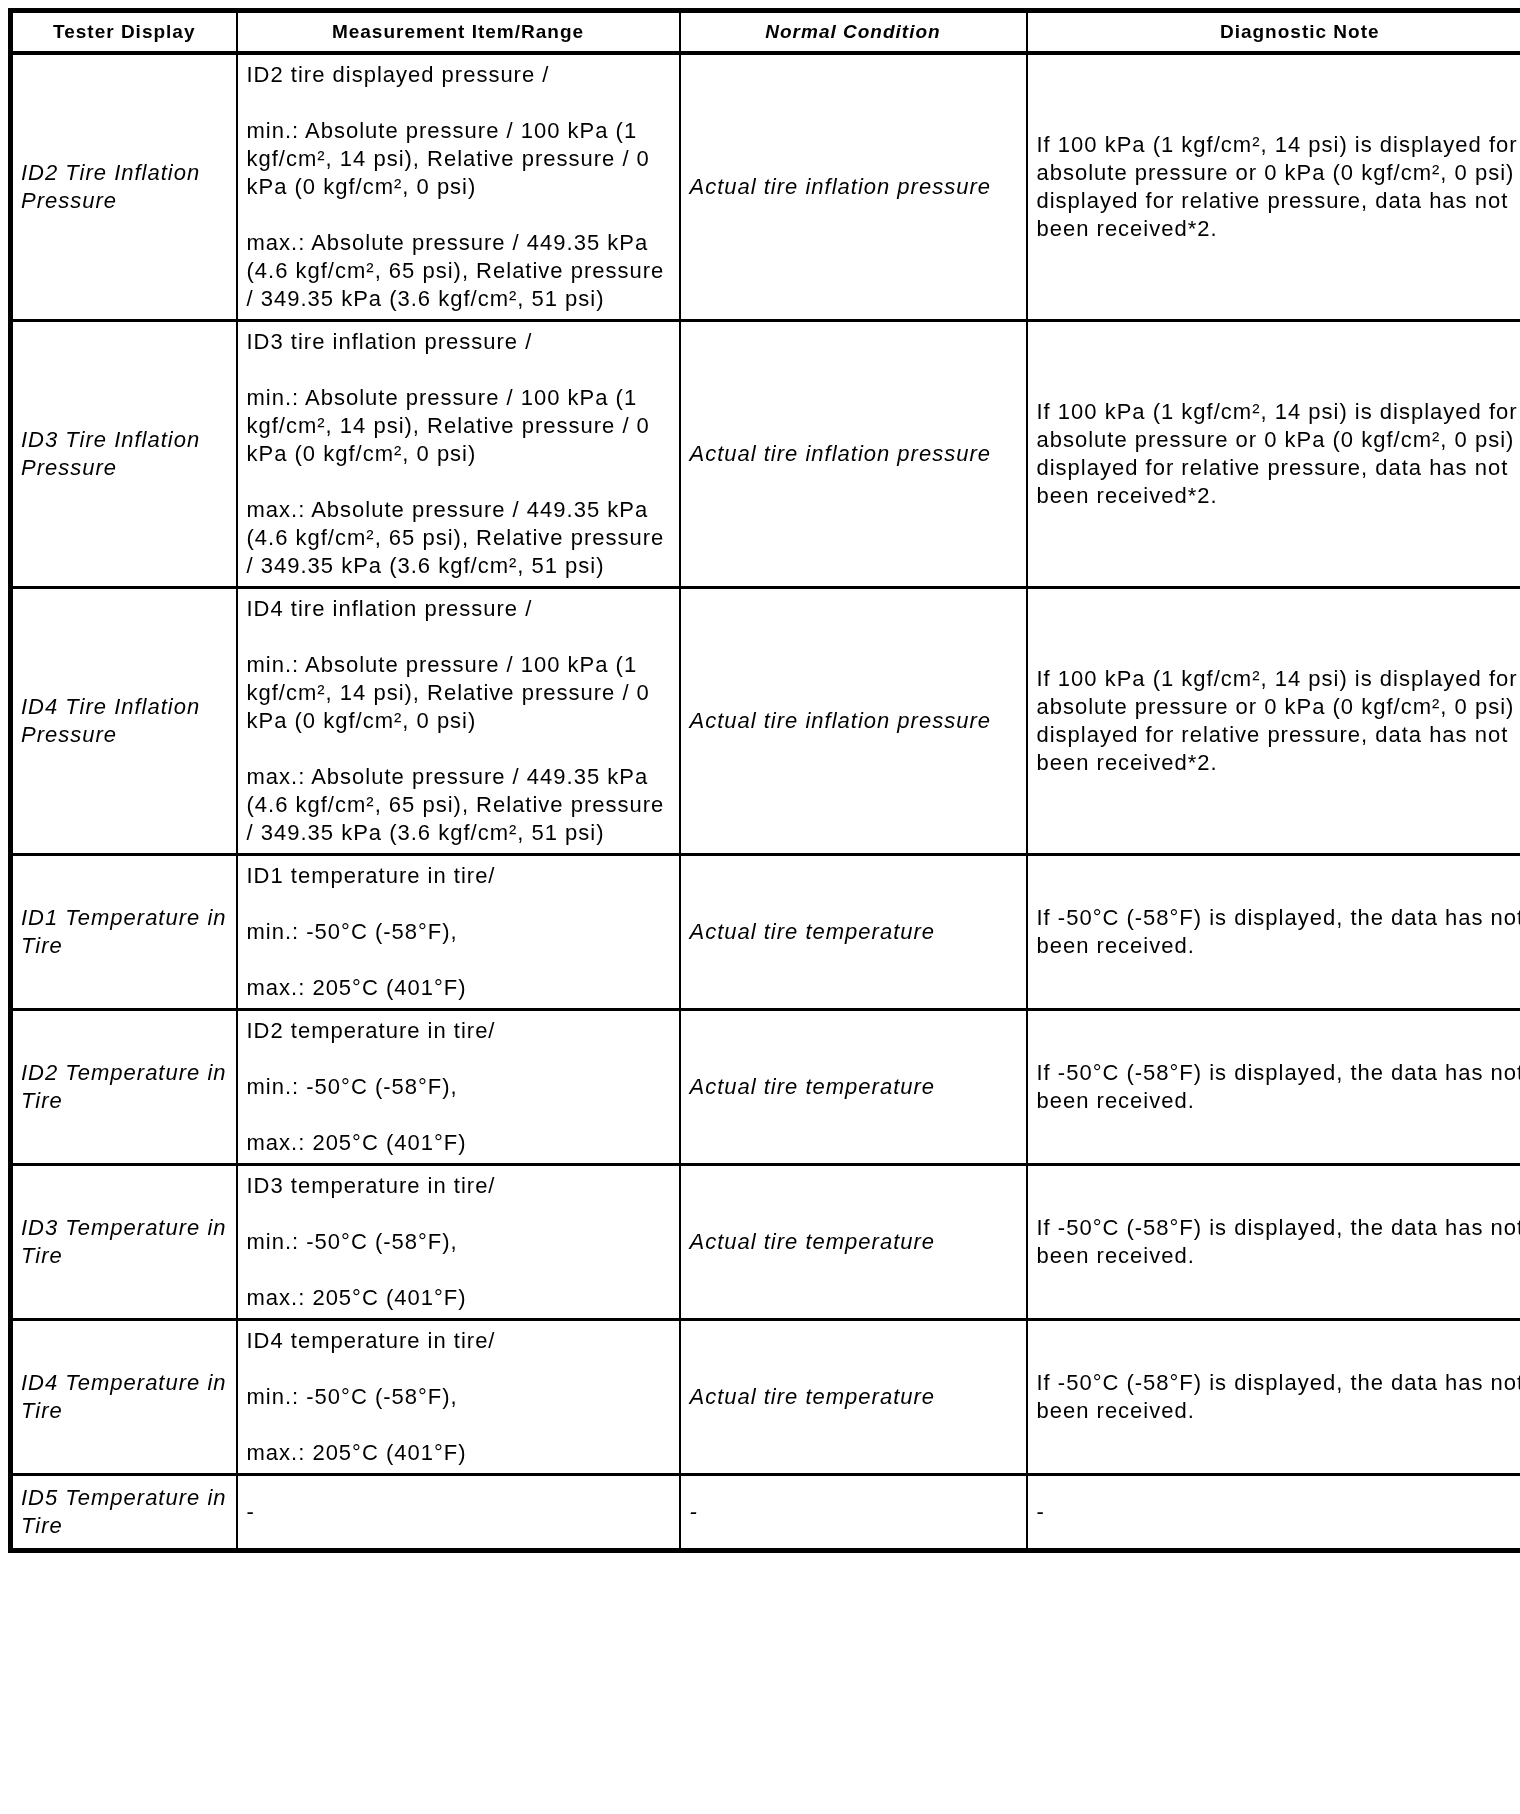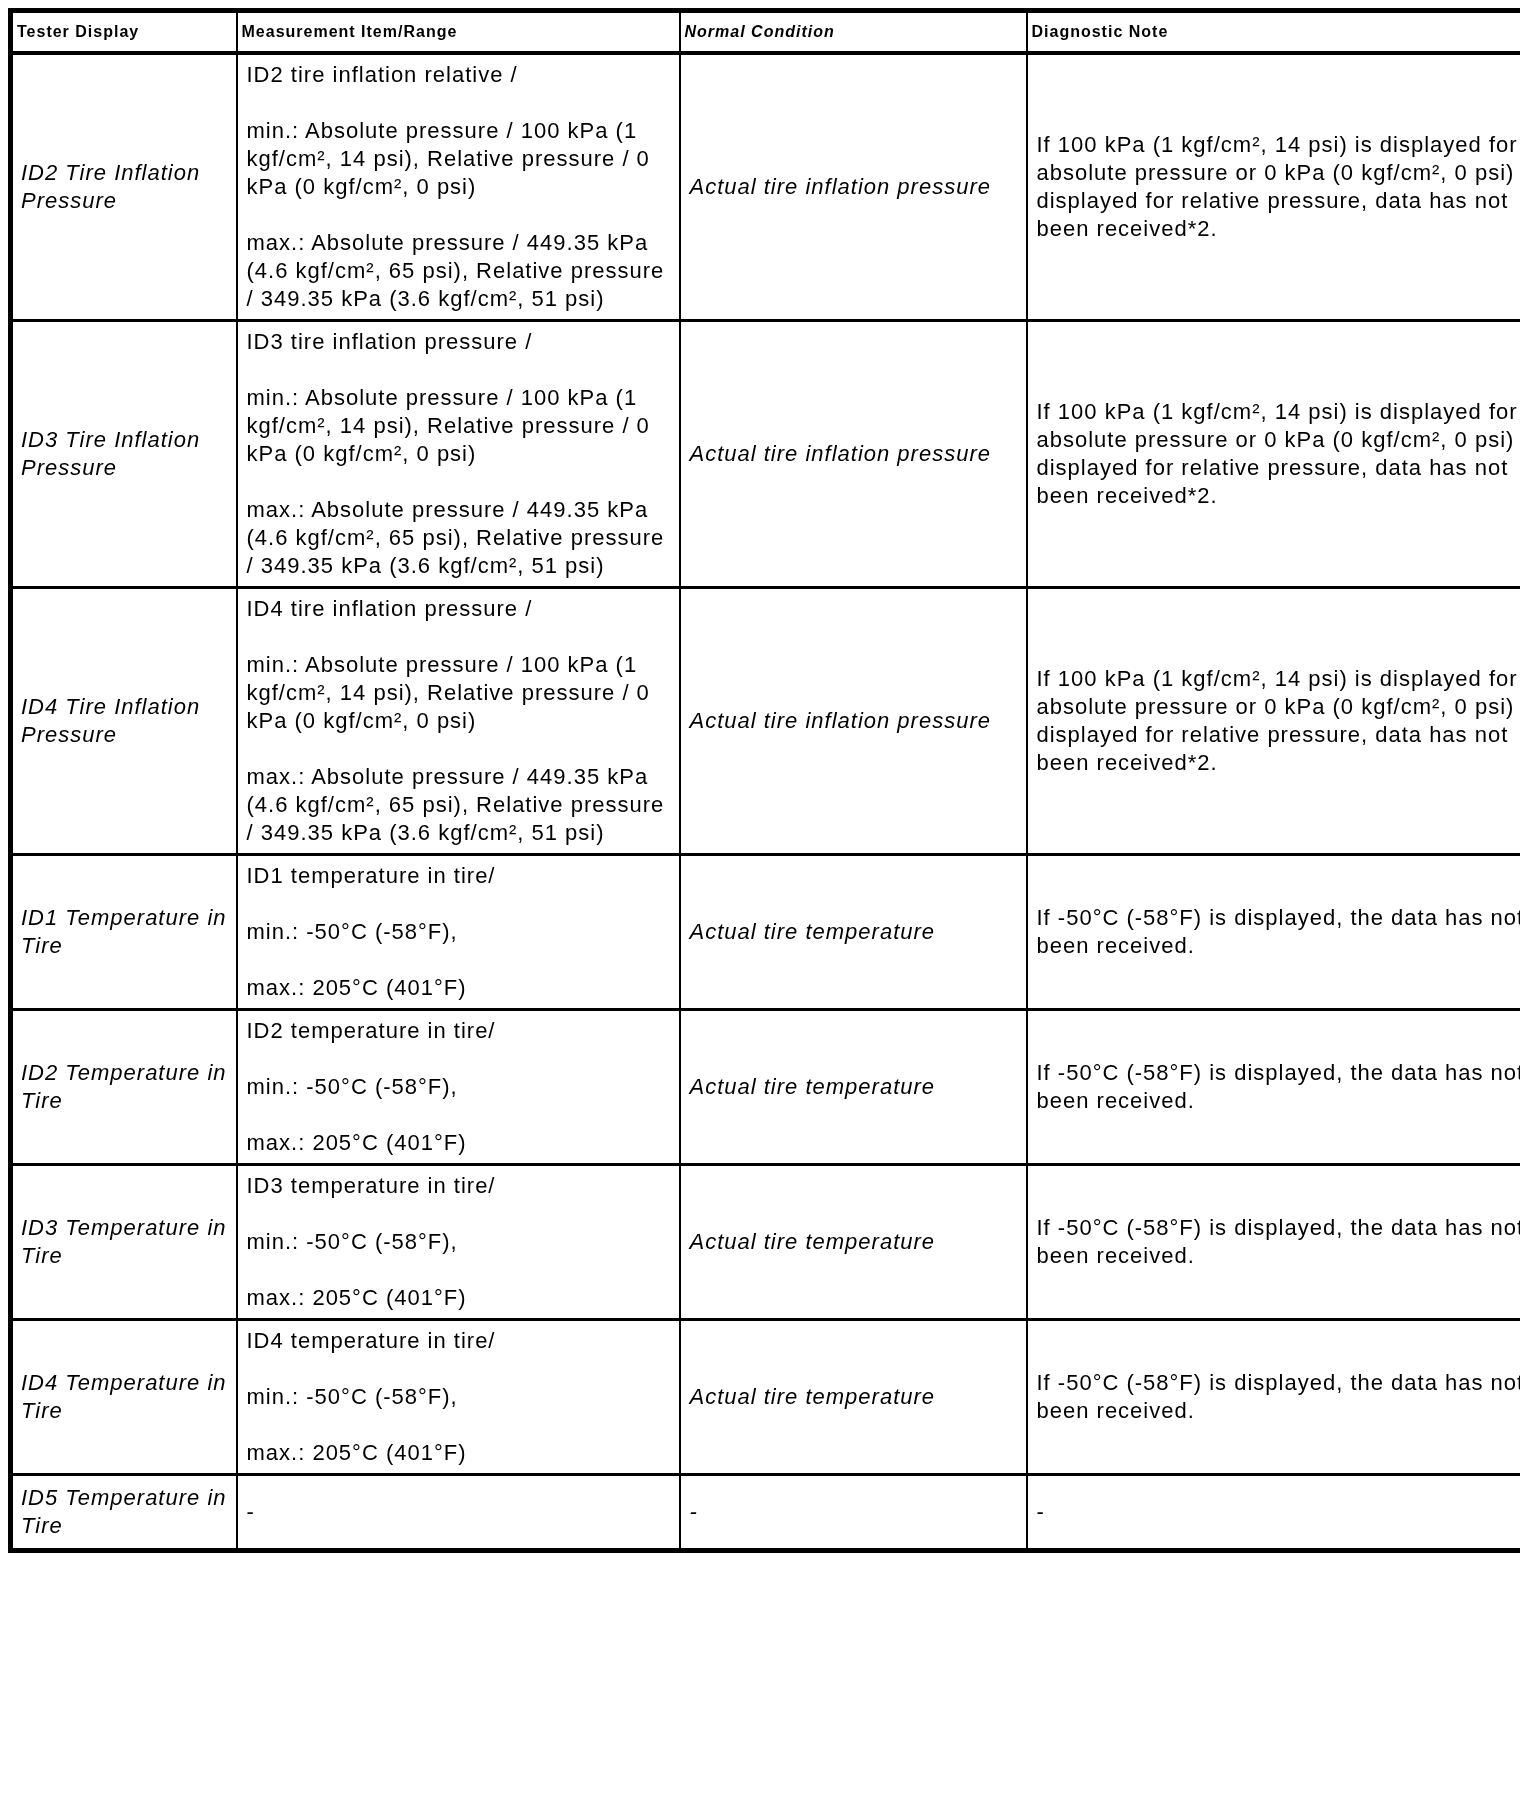--- a/index.html
+++ b/index.html
@@ -27,23 +27,23 @@
   }
   th, td {
     border: 2px solid #000000;
     box-sizing: border-box;
     letter-spacing: 1px;
     word-wrap: break-word;
   }
   th {
     border-top-width: 3px;
     border-bottom-width: 4px;
-    font-size: 16px;
+    font-size: 19px;
     font-weight: bold;
-    text-align: left;
+    text-align: center;
     vertical-align: middle;
     padding: 5px 4px;
     line-height: 28px;
   }
   td {
     border-top-width: 3px;
     border-bottom-width: 3px;
     font-size: 22px;
     line-height: 28px;
     vertical-align: middle;
@@ -75,21 +75,21 @@
         <th class="col-tester">Tester Display</th>
         <th class="col-measure">Measurement Item/Range</th>
         <th class="col-normal">Normal Condition</th>
         <th class="col-note">Diagnostic Note</th>
       </tr>
     </thead>
     <tbody id="table-body">
         <tr>
     <td class="col-tester">ID2 Tire Inflation Pressure</td>
     <td class="col-measure">
-            <p>ID2 tire inflation relative /</p>
+            <p>ID2 tire displayed pressure /</p>
             <p>min.: Absolute pressure / 100 kPa (1 kgf/cm², 14 psi), Relative pressure / 0 kPa (0 kgf/cm², 0 psi)</p>
             <p>max.: Absolute pressure / 449.35 kPa (4.6 kgf/cm², 65 psi), Relative pressure / 349.35 kPa (3.6 kgf/cm², 51 psi)</p>
           </td>
     <td class="col-normal">Actual tire inflation pressure</td>
     <td class="col-note">If 100 kPa (1 kgf/cm², 14 psi) is displayed for absolute pressure or 0 kPa (0 kgf/cm², 0 psi) is displayed for relative pressure, data has not been received*2.</td>
   </tr>
         <tr>
     <td class="col-tester">ID3 Tire Inflation Pressure</td>
     <td class="col-measure">
             <p>ID3 tire inflation pressure /</p>

